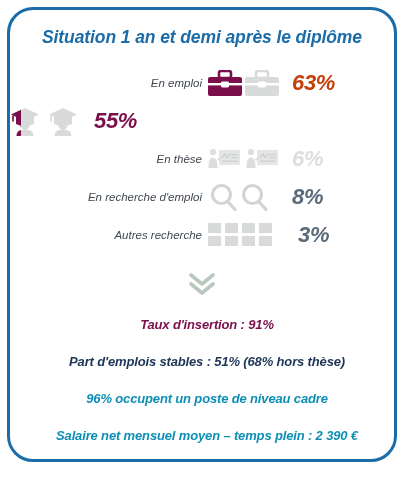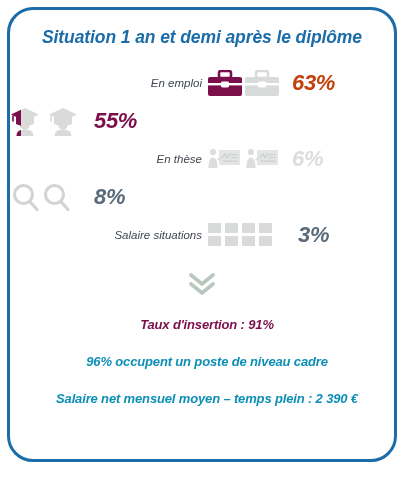--- a/index.html
+++ b/index.html
@@ -187,35 +187,36 @@
           <path d="M14.5 9 L17 6 L19 9.5 L22 5.5" stroke="#cfd0d0" stroke-width="1.3" fill="none"></path>
           <rect x="23" y="6" width="6.6" height="1.3" fill="#cfd0d0"></rect>
           <rect x="23" y="9" width="6.6" height="1.3" fill="#cfd0d0"></rect>
           <rect x="14.5" y="12.5" width="15" height="1.3" fill="#cfd0d0"></rect>
         </svg>
       </div>
       <div class="row-value" style="color:#dcdddd">6%</div>
     </div>
 
     <div class="row">
+      <div class="row-label">En recherche d'emploi</div>
       <div class="row-icons" style="gap:1px">
         <svg class="ico" width="30" height="30" viewBox="0 0 30 30">
           <circle cx="13.5" cy="12.5" r="9" fill="none" stroke="#d2d3d3" stroke-width="3.1"></circle>
           <path d="M19.8 19.5 L27 27.5" stroke="#d2d3d3" stroke-width="3.1" stroke-linecap="round"></path>
         </svg>
         <svg class="ico" width="30" height="30" viewBox="0 0 30 30">
           <circle cx="13.5" cy="12.5" r="9" fill="none" stroke="#d2d3d3" stroke-width="3.1"></circle>
           <path d="M19.8 19.5 L27 27.5" stroke="#d2d3d3" stroke-width="3.1" stroke-linecap="round"></path>
         </svg>
       </div>
       <div class="row-value" style="color:#5a6b7b">8%</div>
     </div>
 
     <div class="row">
-      <div class="row-label">Salaire situations</div>
+      <div class="row-label">Autres recherche</div>
       <div class="row-icons">
         <svg class="ico" width="64" height="24" viewBox="0 0 64 24">
           <rect x="0" y="0" width="13" height="10" fill="#d9dada"></rect>
           <rect x="17" y="0" width="13" height="10" fill="#d9dada"></rect>
           <rect x="34" y="0" width="13" height="10" fill="#d9dada"></rect>
           <rect x="51" y="0" width="13" height="10" fill="#d9dada"></rect>
           <rect x="0" y="13" width="13" height="10" fill="#d9dada"></rect>
           <rect x="17" y="13" width="13" height="10" fill="#d9dada"></rect>
           <rect x="34" y="13" width="13" height="10" fill="#d9dada"></rect>
           <rect x="51" y="13" width="13" height="10" fill="#d9dada"></rect>
@@ -228,17 +229,18 @@
 
   <div class="chev-wrap">
     <svg width="30" height="26" viewBox="0 0 30 26">
       <path d="M4 3 L15 12 L26 3" fill="none" stroke="#b9c7bf" stroke-width="3.6" stroke-linecap="round" stroke-linejoin="round"></path>
       <path d="M4 12 L15 21 L26 12" fill="none" stroke="#b9c7bf" stroke-width="3.6" stroke-linecap="round" stroke-linejoin="round"></path>
     </svg>
   </div>
 
   <div class="facts">
     <div class="fact" style="color:#7b0f4b">Taux d'insertion : 91%</div>
+    <div class="fact" style="color:#1d3557">Part d'emplois stables : 51% (68% hors thèse)</div>
     <div class="fact" style="color:#0d8fb5">96% occupent un poste de niveau cadre</div>
     <div class="fact" style="color:#0d8fb5">Salaire net mensuel moyen – temps plein : 2 390 €</div>
   </div>
 
 </div>
 
 </body></html>

